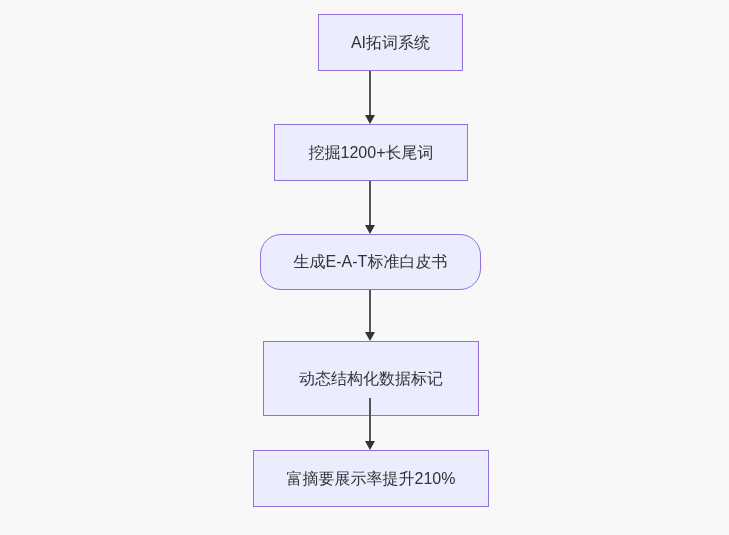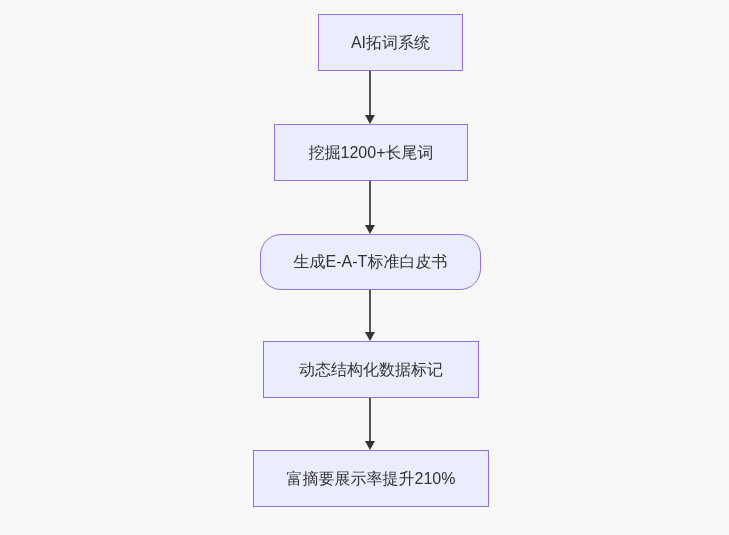--- a/index.html
+++ b/index.html
@@ -82,21 +82,21 @@
 
   <div class="node" style="left:260px; top:234px; width:221px; height:56px;border-radius:21px;">
     <span class="node-label">生成E-A-T标准白皮书</span>
   </div>
 
   <div class="arrow" style="left:364px; top:290px; height:51px;">
     <span class="arrow-line"></span>
     <span class="arrow-head"></span>
   </div>
 
-  <div class="node" style="left:263px; top:341px; width:216px; height:57px;">
+  <div class="node" style="left:263px; top:341px; width:216px; height:75px;">
     <span class="node-label">动态结构化数据标记</span>
   </div>
 
   <div class="arrow" style="left:364px; top:398px; height:52px;">
     <span class="arrow-line"></span>
     <span class="arrow-head"></span>
   </div>
 
   <div class="node" style="left:253px; top:450px; width:236px; height:57px;">
     <span class="node-label">富摘要展示率提升210%</span>

